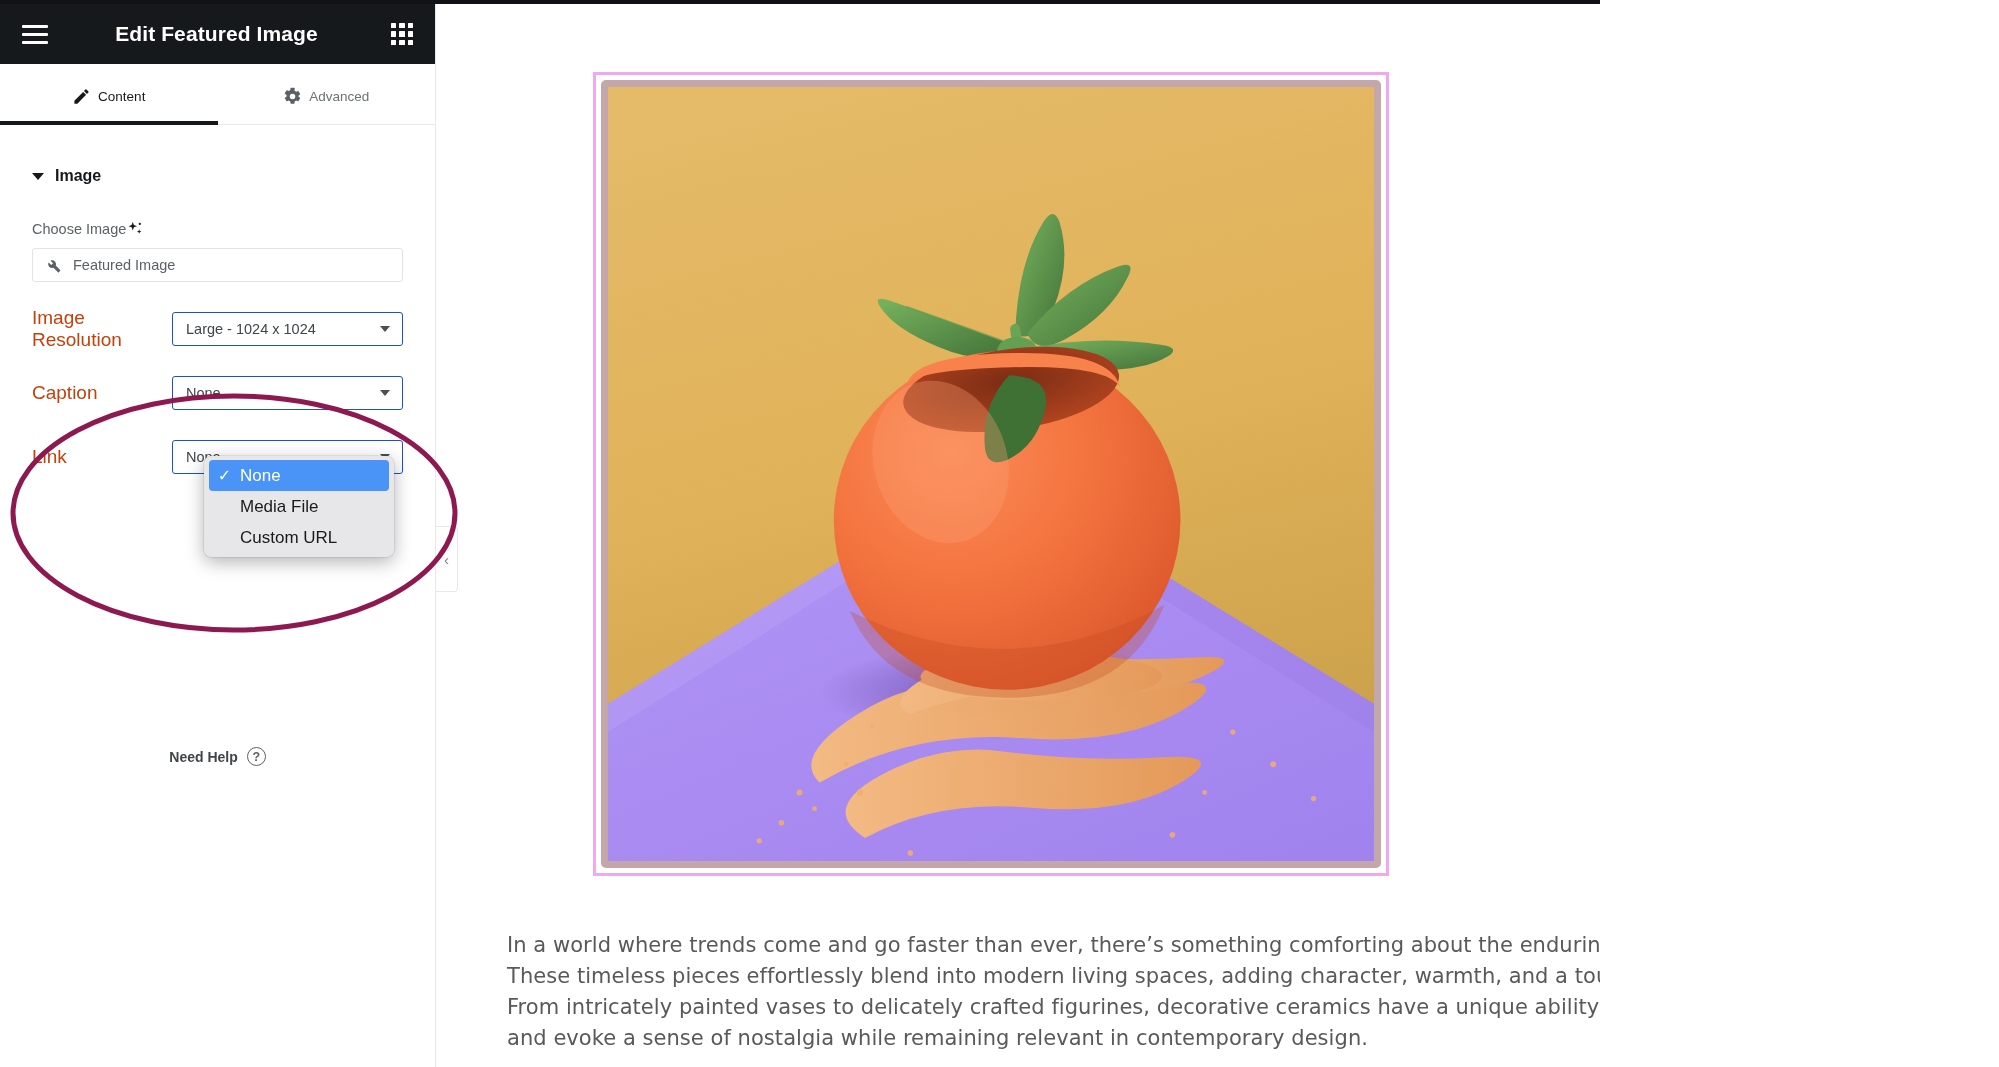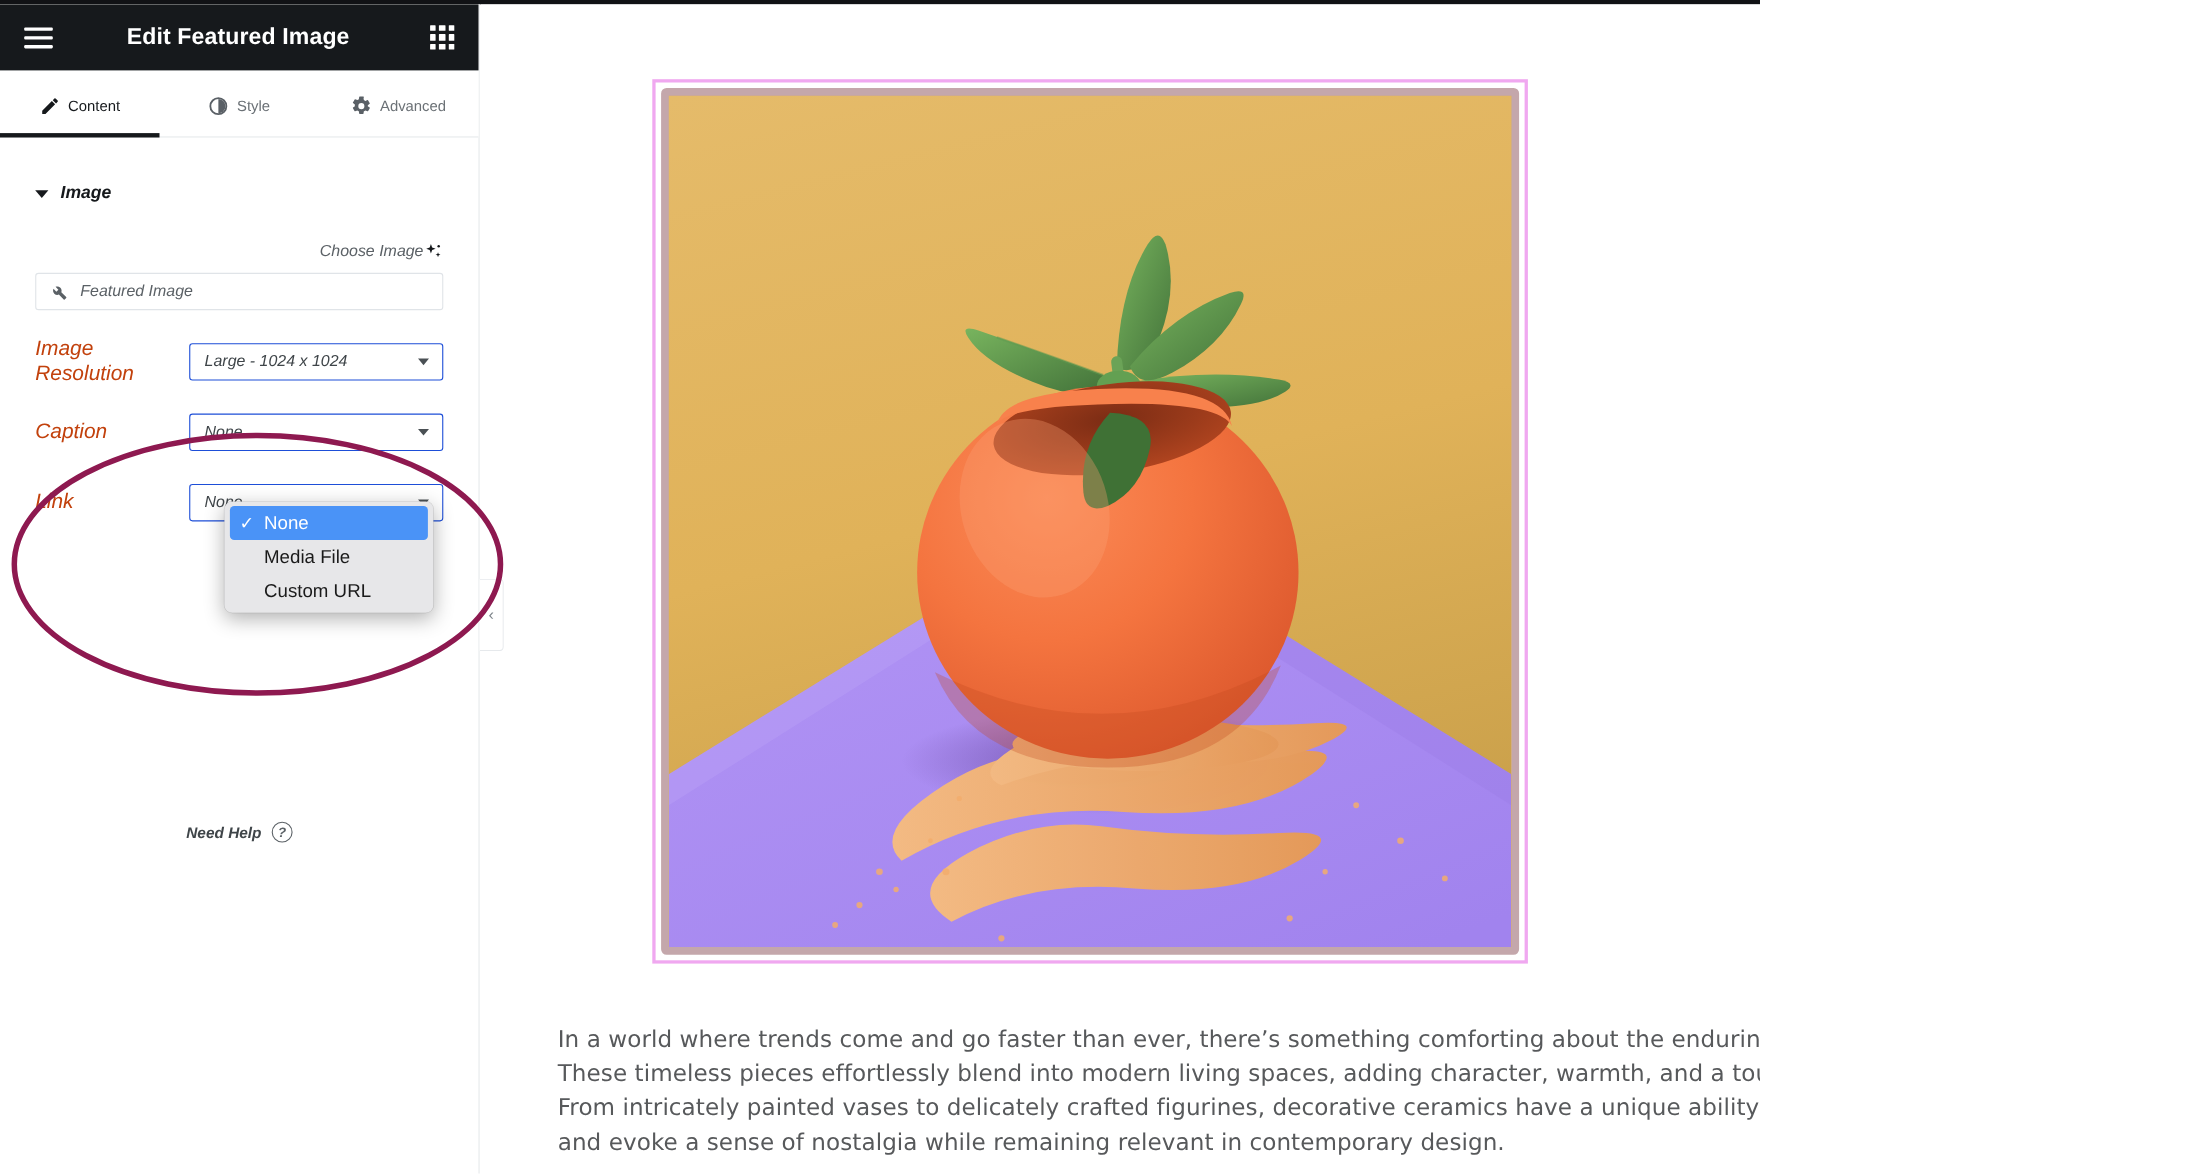--- a/index.html
+++ b/index.html
@@ -83,37 +83,37 @@
   .tab .tab-label { font-size: 13.5px; color: #6b7176; }
   .tab.active .tab-icon { color: #16191c; }
   .tab.active .tab-label { color: #16191c; }
   .tab.active::after {
     content: ""; position: absolute;
     left: 0; right: 0; bottom: -1px;
     height: 4px; background: #16191c;
   }
 
   
-  .panel-body { padding: 0 32px; position: relative; font-style: italic; }
+  .panel-body { padding: 0 32px; position: relative; }
 
   .section-head {
     display: flex; align-items: center; gap: 11px;
     margin-top: 42px;
     cursor: pointer;
   }
   .caret-down {
     width: 0; height: 0;
     border-left: 6px solid transparent;
     border-right: 6px solid transparent;
     border-top: 7px solid #16191c;
   }
   .section-title { font-size: 16px; font-weight: bold; color: #16191c; }
 
   .field-label-row {
-    display: flex; align-items: center; justify-content: flex-end;
+    display: flex; align-items: center; justify-content: flex-start;
     margin-top: 35px;
   }
   .field-label { font-size: 14.5px; color: #5b6166; }
   .ai-spark { width: 18px; height: 18px; cursor: pointer; }
 
   .media-input {
     margin-top: 10px;
     height: 34px;
     border: 1px solid #e0e4e8;
     border-radius: 3px;
@@ -294,29 +294,20 @@
     </div>
 
     <div class="tabs">
       <div class="tab active">
         <div class="tab-icon">
           <svg width="19" height="19" viewBox="0 0 24 24" fill="currentColor">
             <path d="M3 17.25V21h3.75L17.81 9.94l-3.75-3.75L3 17.25zM20.71 7.04a1 1 0 0 0 0-1.41l-2.34-2.34a1 1 0 0 0-1.41 0l-1.83 1.83 3.75 3.75 1.83-1.83z"></path>
           </svg>
         </div>
         <div class="tab-label">Content</div>
-      </div>
-      <div class="tab">
-        <div class="tab-icon">
-          <svg width="19" height="19" viewBox="0 0 24 24">
-            <circle cx="12" cy="12" r="9.2" fill="none" stroke="currentColor" stroke-width="2.1"></circle>
-            <path d="M12 3.9a8.1 8.1 0 0 1 0 16.2z" fill="currentColor"></path>
-          </svg>
-        </div>
-        <div class="tab-label">Style</div>
       </div>
       <div class="tab">
         <div class="tab-icon">
           <svg width="19" height="19" viewBox="0 0 24 24" fill="currentColor">
             <path d="M19.43 12.98c.04-.32.07-.64.07-.98s-.03-.66-.07-.98l2.11-1.65a.5.5 0 0 0 .12-.64l-2-3.46a.5.5 0 0 0-.61-.22l-2.49 1a7.3 7.3 0 0 0-1.7-.98l-.38-2.65A.49.49 0 0 0 14 1h-4a.49.49 0 0 0-.49.42l-.38 2.65c-.61.25-1.17.58-1.7.98l-2.49-1a.5.5 0 0 0-.61.22l-2 3.46a.5.5 0 0 0 .12.64l2.11 1.65c-.04.32-.07.65-.07.98s.03.66.07.98l-2.11 1.65a.5.5 0 0 0-.12.64l2 3.46c.14.24.43.33.61.22l2.49-1c.52.4 1.09.73 1.7.98l.38 2.65c.04.24.25.42.49.42h4c.24 0 .45-.18.49-.42l.38-2.65c.61-.25 1.17-.58 1.7-.98l2.49 1c.23.09.47 0 .61-.22l2-3.46a.5.5 0 0 0-.12-.64l-2.11-1.65zM12 15.5A3.5 3.5 0 1 1 12 8.5a3.5 3.5 0 0 1 0 7z"></path>
           </svg>
         </div>
         <div class="tab-label">Advanced</div>
       </div>
     </div>

